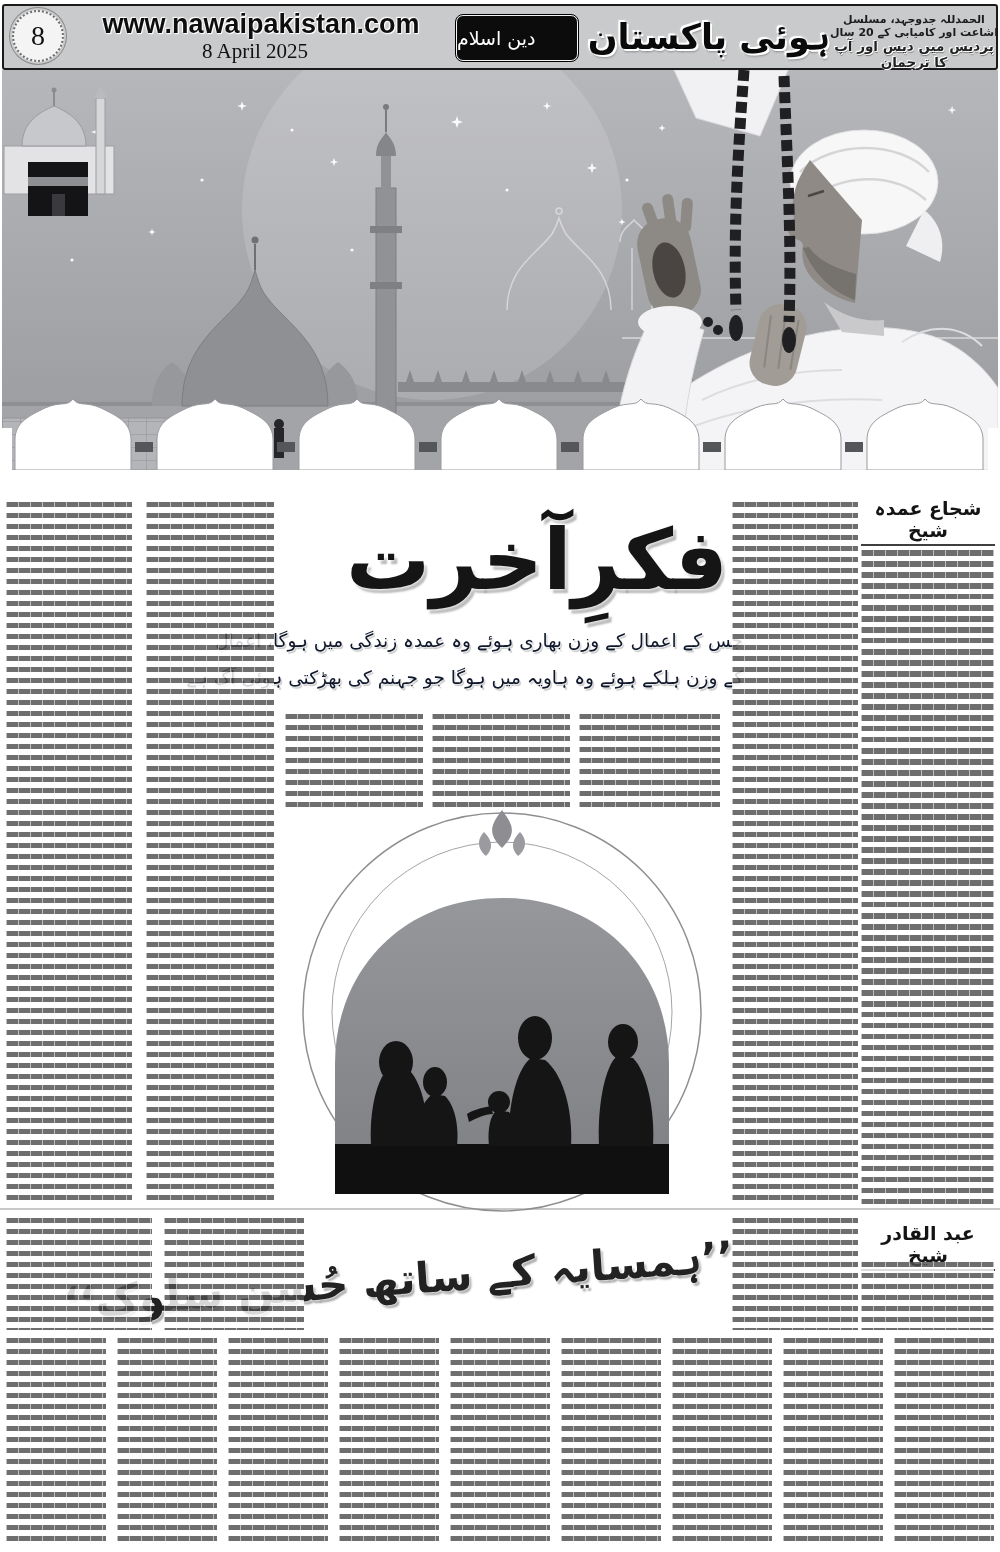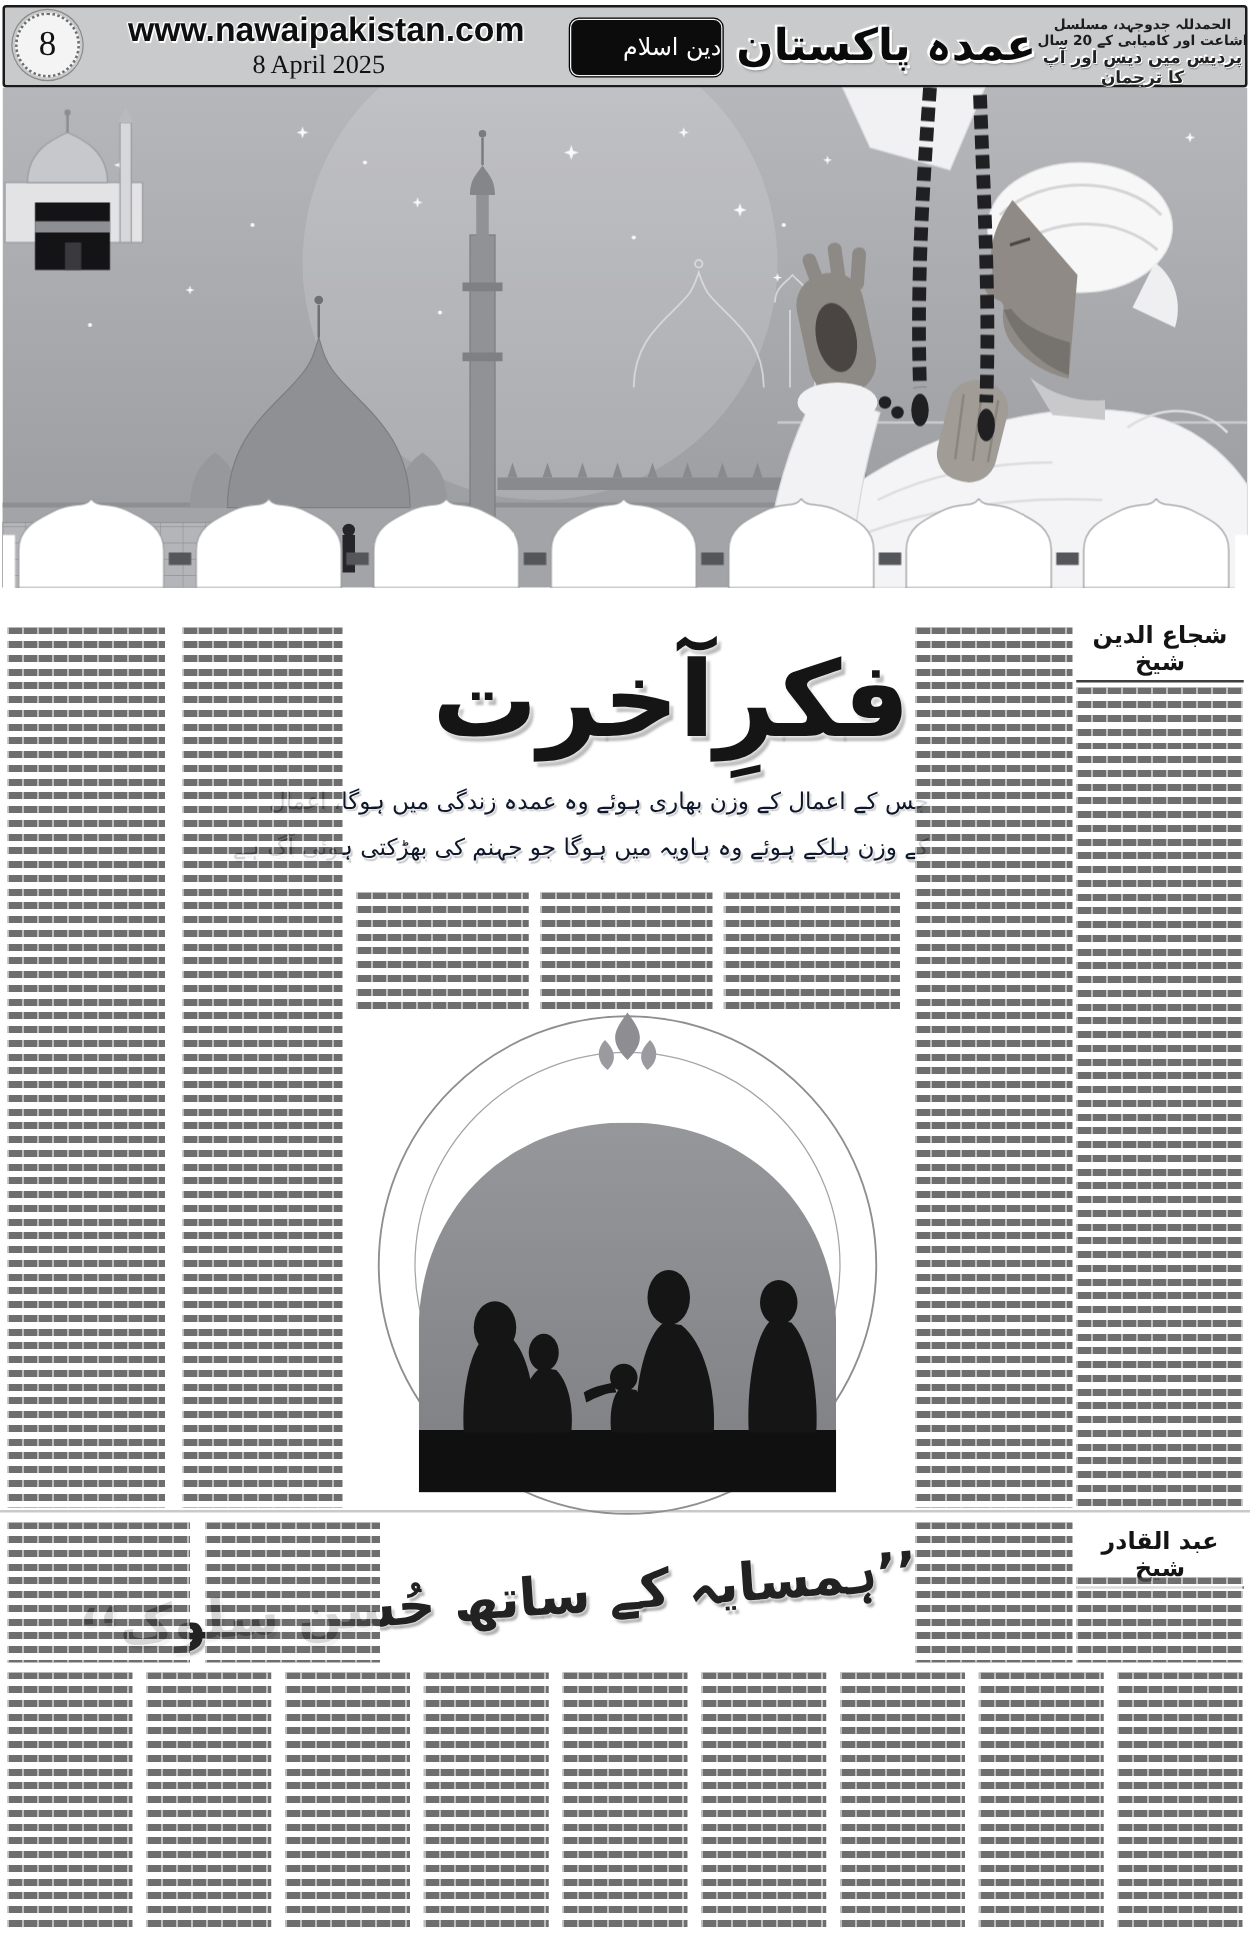--- a/index.html
+++ b/index.html
@@ -9,21 +9,21 @@
   .ur{direction:rtl;font-family:"DejaVu Sans",sans-serif;}
   
   .hdr{left:2px;top:4px;width:992px;height:62px;background:#c9cacb;border:2px solid #1b1b1b;border-radius:3px;}
   .badge{left:10px;top:6px;width:48px;height:48px;border-radius:50%;background:#f4f4f4;
          border:2px dotted #6d6d6d;box-shadow:0 0 0 2px #c9cacb,0 0 0 3px #8a8a8a;
          text-align:center;line-height:48px;font-family:"Liberation Serif",serif;font-size:28px;color:#111;}
   .site{left:72px;top:3px;width:370px;text-align:center;font-weight:bold;font-size:27px;color:#0e0e0e;
         text-shadow:0 0 2px #fff,0 0 3px #fff,1px 1px 0 #fff,-1px -1px 0 #fff;}
   .date{left:66px;top:33px;width:370px;text-align:center;font-family:"Liberation Serif",serif;font-size:21px;color:#111;}
   .secbox{left:452px;top:9px;width:120px;height:44px;background:#0c0c0c;border:1px solid #f5f5f5;
-          outline:1px solid #000;border-radius:7px;color:#fff;text-align:right;line-height:44px;font-size:19px;}
+          outline:1px solid #000;border-radius:7px;color:#fff;text-align:left;line-height:44px;font-size:19px;}
   .mast{left:582px;top:0px;width:246px;height:62px;text-align:center;line-height:62px;
         font-size:35px;font-weight:bold;color:#0a0a0a;
         text-shadow:0 0 2px #fff,0 0 4px #fff,2px 2px 0 #fff,-2px -2px 0 #fff,2px 3px 2px rgba(0,0,0,.35);}
   .tag1{left:826px;top:7px;width:168px;text-align:center;font-size:11px;font-weight:bold;color:#1c1c1c;}
   .tag2{left:824px;top:32px;width:172px;text-align:center;font-size:13.5px;font-weight:bold;color:#222;
         text-shadow:0 0 2px #fff,1px 1px 0 #fff,-1px -1px 0 #fff,1px 2px 1px rgba(0,0,0,.4);}
   
   .hero{left:2px;top:70px;width:996px;height:400px;}
   .hero svg{display:block;}
   .archrow{left:2px;top:398px;width:996px;height:72px;}
@@ -49,21 +49,21 @@
 </head>
 <body>
 
 <div id="page">
 
   <div class="abs hdr">
     <div class="abs badge" style="left:8px;top:4px;">8</div>
     <div class="abs site">www.nawaipakistan.com</div>
     <div class="abs date">8 April 2025</div>
     <div class="abs secbox ur">دین اسلام</div>
-    <div class="abs mast ur">عمدہ پاکستان</div>
+    <div class="abs mast ur">ہوئی پاکستان</div>
     <div class="abs tag1 ur">الحمدللہ جدوجہد، مسلسل اشاعت اور کامیابی کے 20 سال</div>
     <div class="abs tag2 ur">پردیس میں دیس اور آپ کا ترجمان</div>
   </div>
 
   <div class="abs hero">
   <svg width="996" height="400" viewBox="0 0 996 400">
     <defs>
       <linearGradient id="sky" x1="0" y1="0" x2="0" y2="1">
         <stop offset="0" stop-color="#b6b7bb"></stop>
             <stop offset="1" stop-color="#989a9e"></stop>
@@ -218,21 +218,21 @@
         <rect x="701" y="44" width="18" height="10" fill="#55565a"></rect>
         <path d="M723,72 V42 C723,24 737,18 753,10 C769,3 775,9 781,1 C787,9 793,3 809,10 C825,18 839,24 839,42 V72 Z" fill="#ffffff" stroke="#9a9a9e" stroke-width="1"></path>
         <rect x="843" y="44" width="18" height="10" fill="#55565a"></rect>
         <path d="M865,72 V42 C865,24 879,18 895,10 C911,3 917,9 923,1 C929,9 935,3 951,10 C967,18 981,24 981,42 V72 Z" fill="#ffffff" stroke="#9a9a9e" stroke-width="1"></path>
         <rect x="0" y="30" width="10" height="42" fill="#ffffff"></rect>
         <rect x="986" y="30" width="10" height="42" fill="#ffffff"></rect>
       </svg>
   </div>
 
   <div class="abs byline ur" style="left:861px;top:497px;">
-    <span class="nm">شجاع الدین شیخ</span>
+    <span class="nm">شجاع عمدہ شیخ</span>
   </div>
 
   <div class="abs title1 ur">فکرِآخرت</div>
   <div class="abs sub1 ur">جس کے اعمال کے وزن بھاری ہوئے وہ عمدہ زندگی میں ہوگا، اعمال</div>
   <div class="abs sub1 sub2 ur">کے وزن ہلکے ہوئے وہ ہاویہ میں ہوگا جو جہنم کی بھڑکتی ہوئی آگ ہے</div>
 
   <div class="tx" style="left:6px;top:502px;width:126px;height:704px;"></div>
   <div class="tx" style="left:146px;top:502px;width:128px;height:704px;"></div>
   <div class="tx" style="left:732px;top:502px;width:126px;height:704px;"></div>
   <div class="tx" style="left:861px;top:550px;width:133px;height:656px;"></div>

